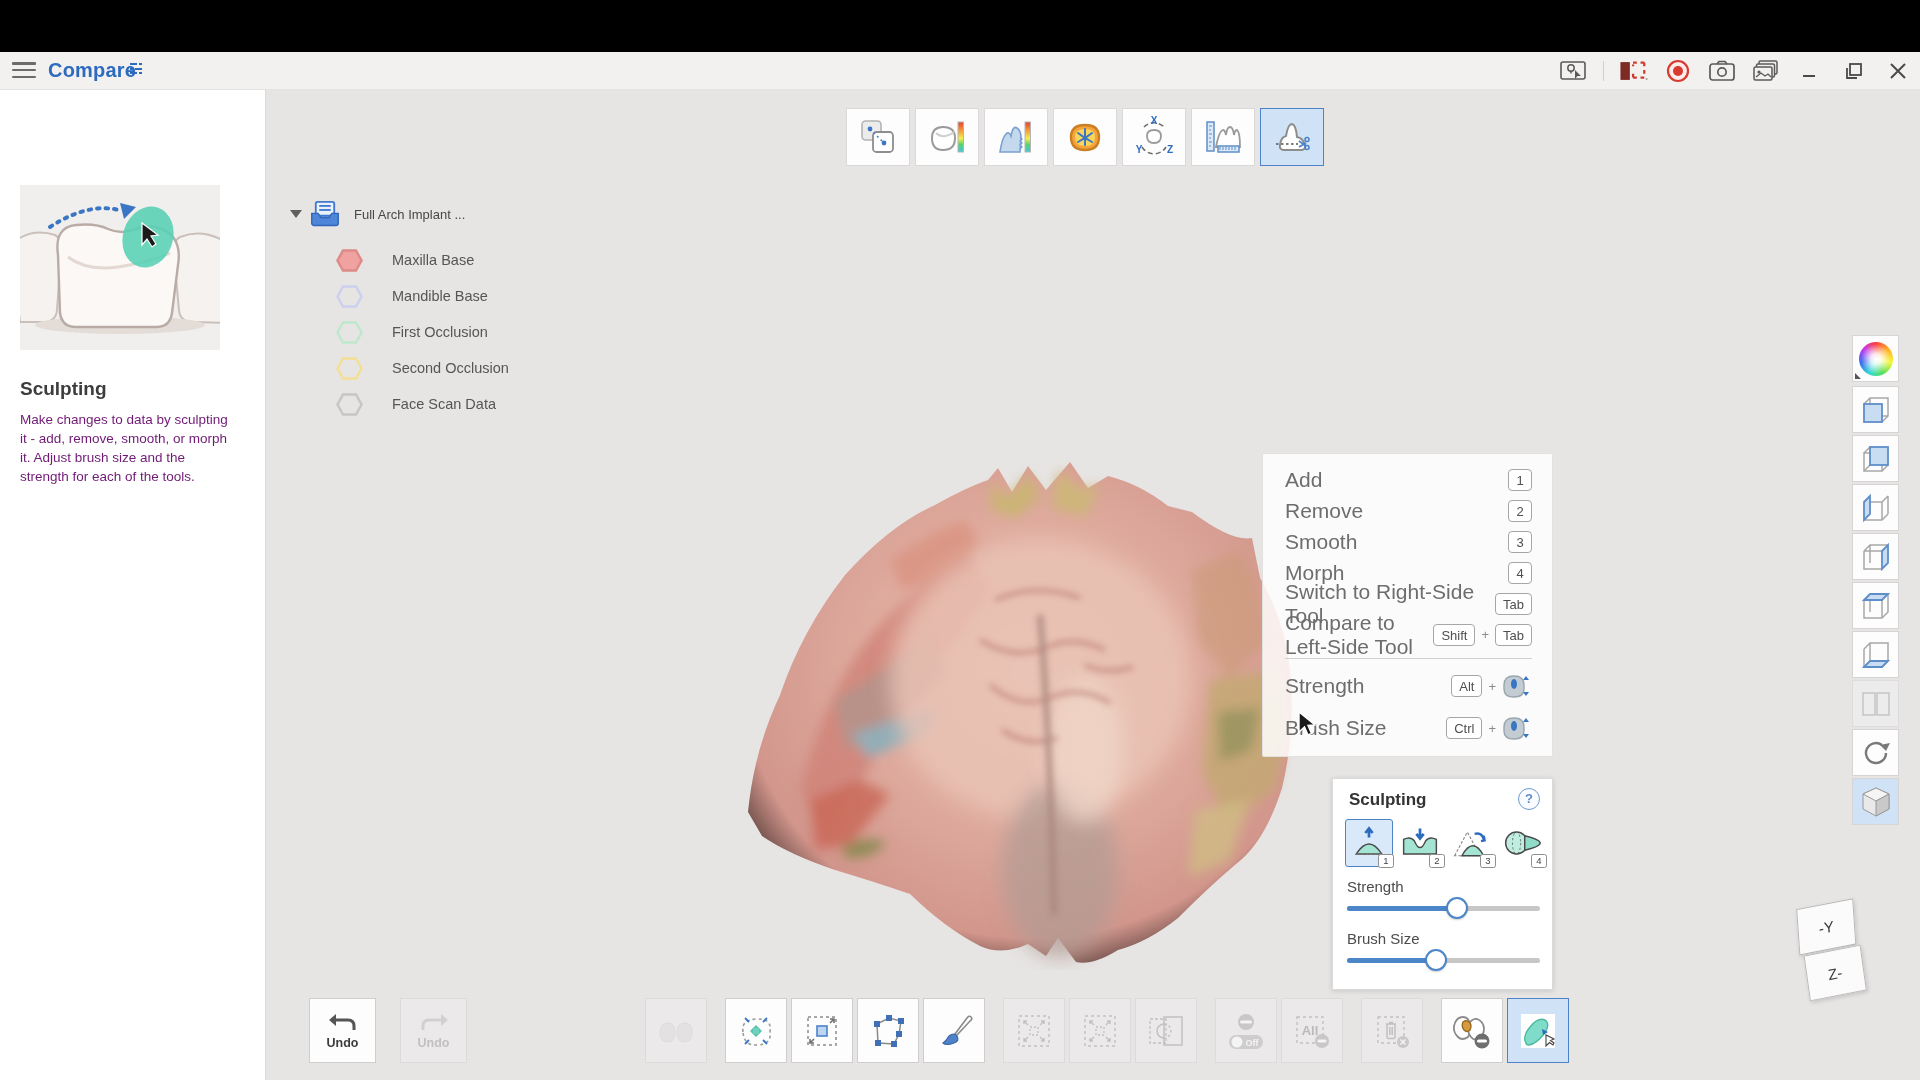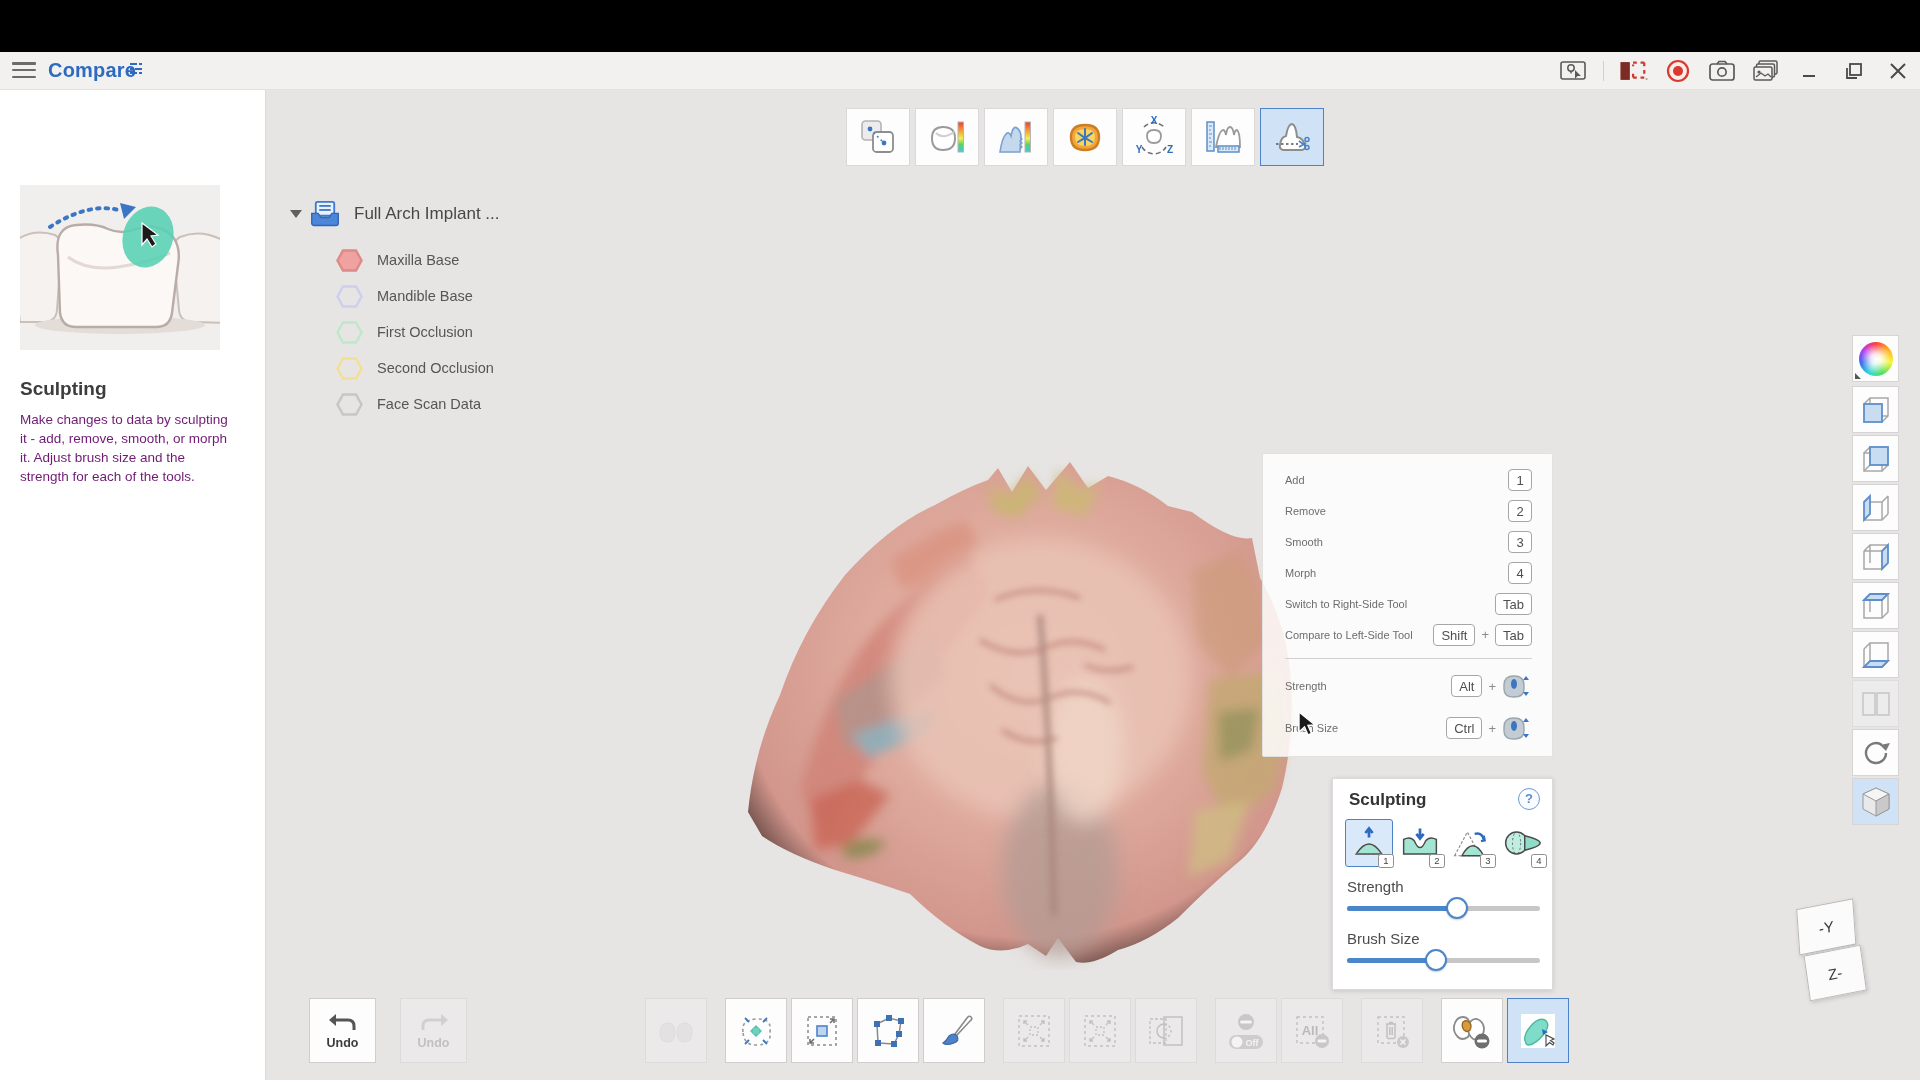--- a/index.html
+++ b/index.html
@@ -33,33 +33,33 @@
 
   
   #top-toolbar { left:846px; top:108px; display:flex; gap:5px; }
   .tool-btn { width:64px; height:58px; background:#fdfdfd; border:1px solid #dad8d8; display:flex; align-items:center; justify-content:center; cursor:pointer; }
   .tool-btn.active { background:#cfe2f6; border:1.5px solid #4d82c8; }
 
   
   #tree { left:290px; top:200px; }
   .tree-root { display:flex; align-items:center; gap:8px; cursor:pointer; }
   .tri-down { width:0; height:0; border-left:6px solid transparent; border-right:6px solid transparent; border-top:8px solid #5f5f5f; }
-  .tree-root-label { font-size:17px; color:#474747; margin-left:6px; }
+  .tree-root-label { font-size:13px; color:#474747; margin-left:6px; }
   .tree-items { margin:14px 0 0 46px; }
-  .tree-item { display:flex; align-items:center; gap:14px; height:36px; cursor:pointer; }
+  .tree-item { display:flex; align-items:center; gap:29px; height:36px; cursor:pointer; }
   .tree-item-label { font-size:14.5px; color:#565656; }
 
   
   #model { left:740px; top:450px; z-index:10; }
 
   
   #shortcut-panel { left:1262px; top:453px; width:291px; height:304px; background:rgba(255,255,255,.84);
     border:1px solid #e3e1e0; border-radius:2px; z-index:30; padding:10px 20px 0 22px; }
   .sc-row { display:flex; align-items:center; justify-content:space-between; height:31px; }
-  .sc-label { font-size:11px; color:#6d6d6d; }
+  .sc-label { font-size:21px; color:#6d6d6d; }
   .keys { display:flex; align-items:center; gap:6px; }
   .key-badge { min-width:24px; padding:1px 7px; height:22px; line-height:19px; background:#fff; border:1.5px solid #a6a6a6;
     border-radius:4px; font-size:13px; color:#4f4f4f; text-align:center; }
   .plus { font-size:13px; color:#8a8a8a; }
   .sc-divider { height:1px; background:#d2d0d0; margin:8px 0 6px 0; }
   .sc-row.tall { height:42px; }
 
   
   #sculpt-panel { left:1332px; top:778px; width:221px; height:212px; background:#fff; border:1px solid #dcdada;
     box-shadow:0 1px 5px rgba(0,0,0,.14); z-index:35; }

